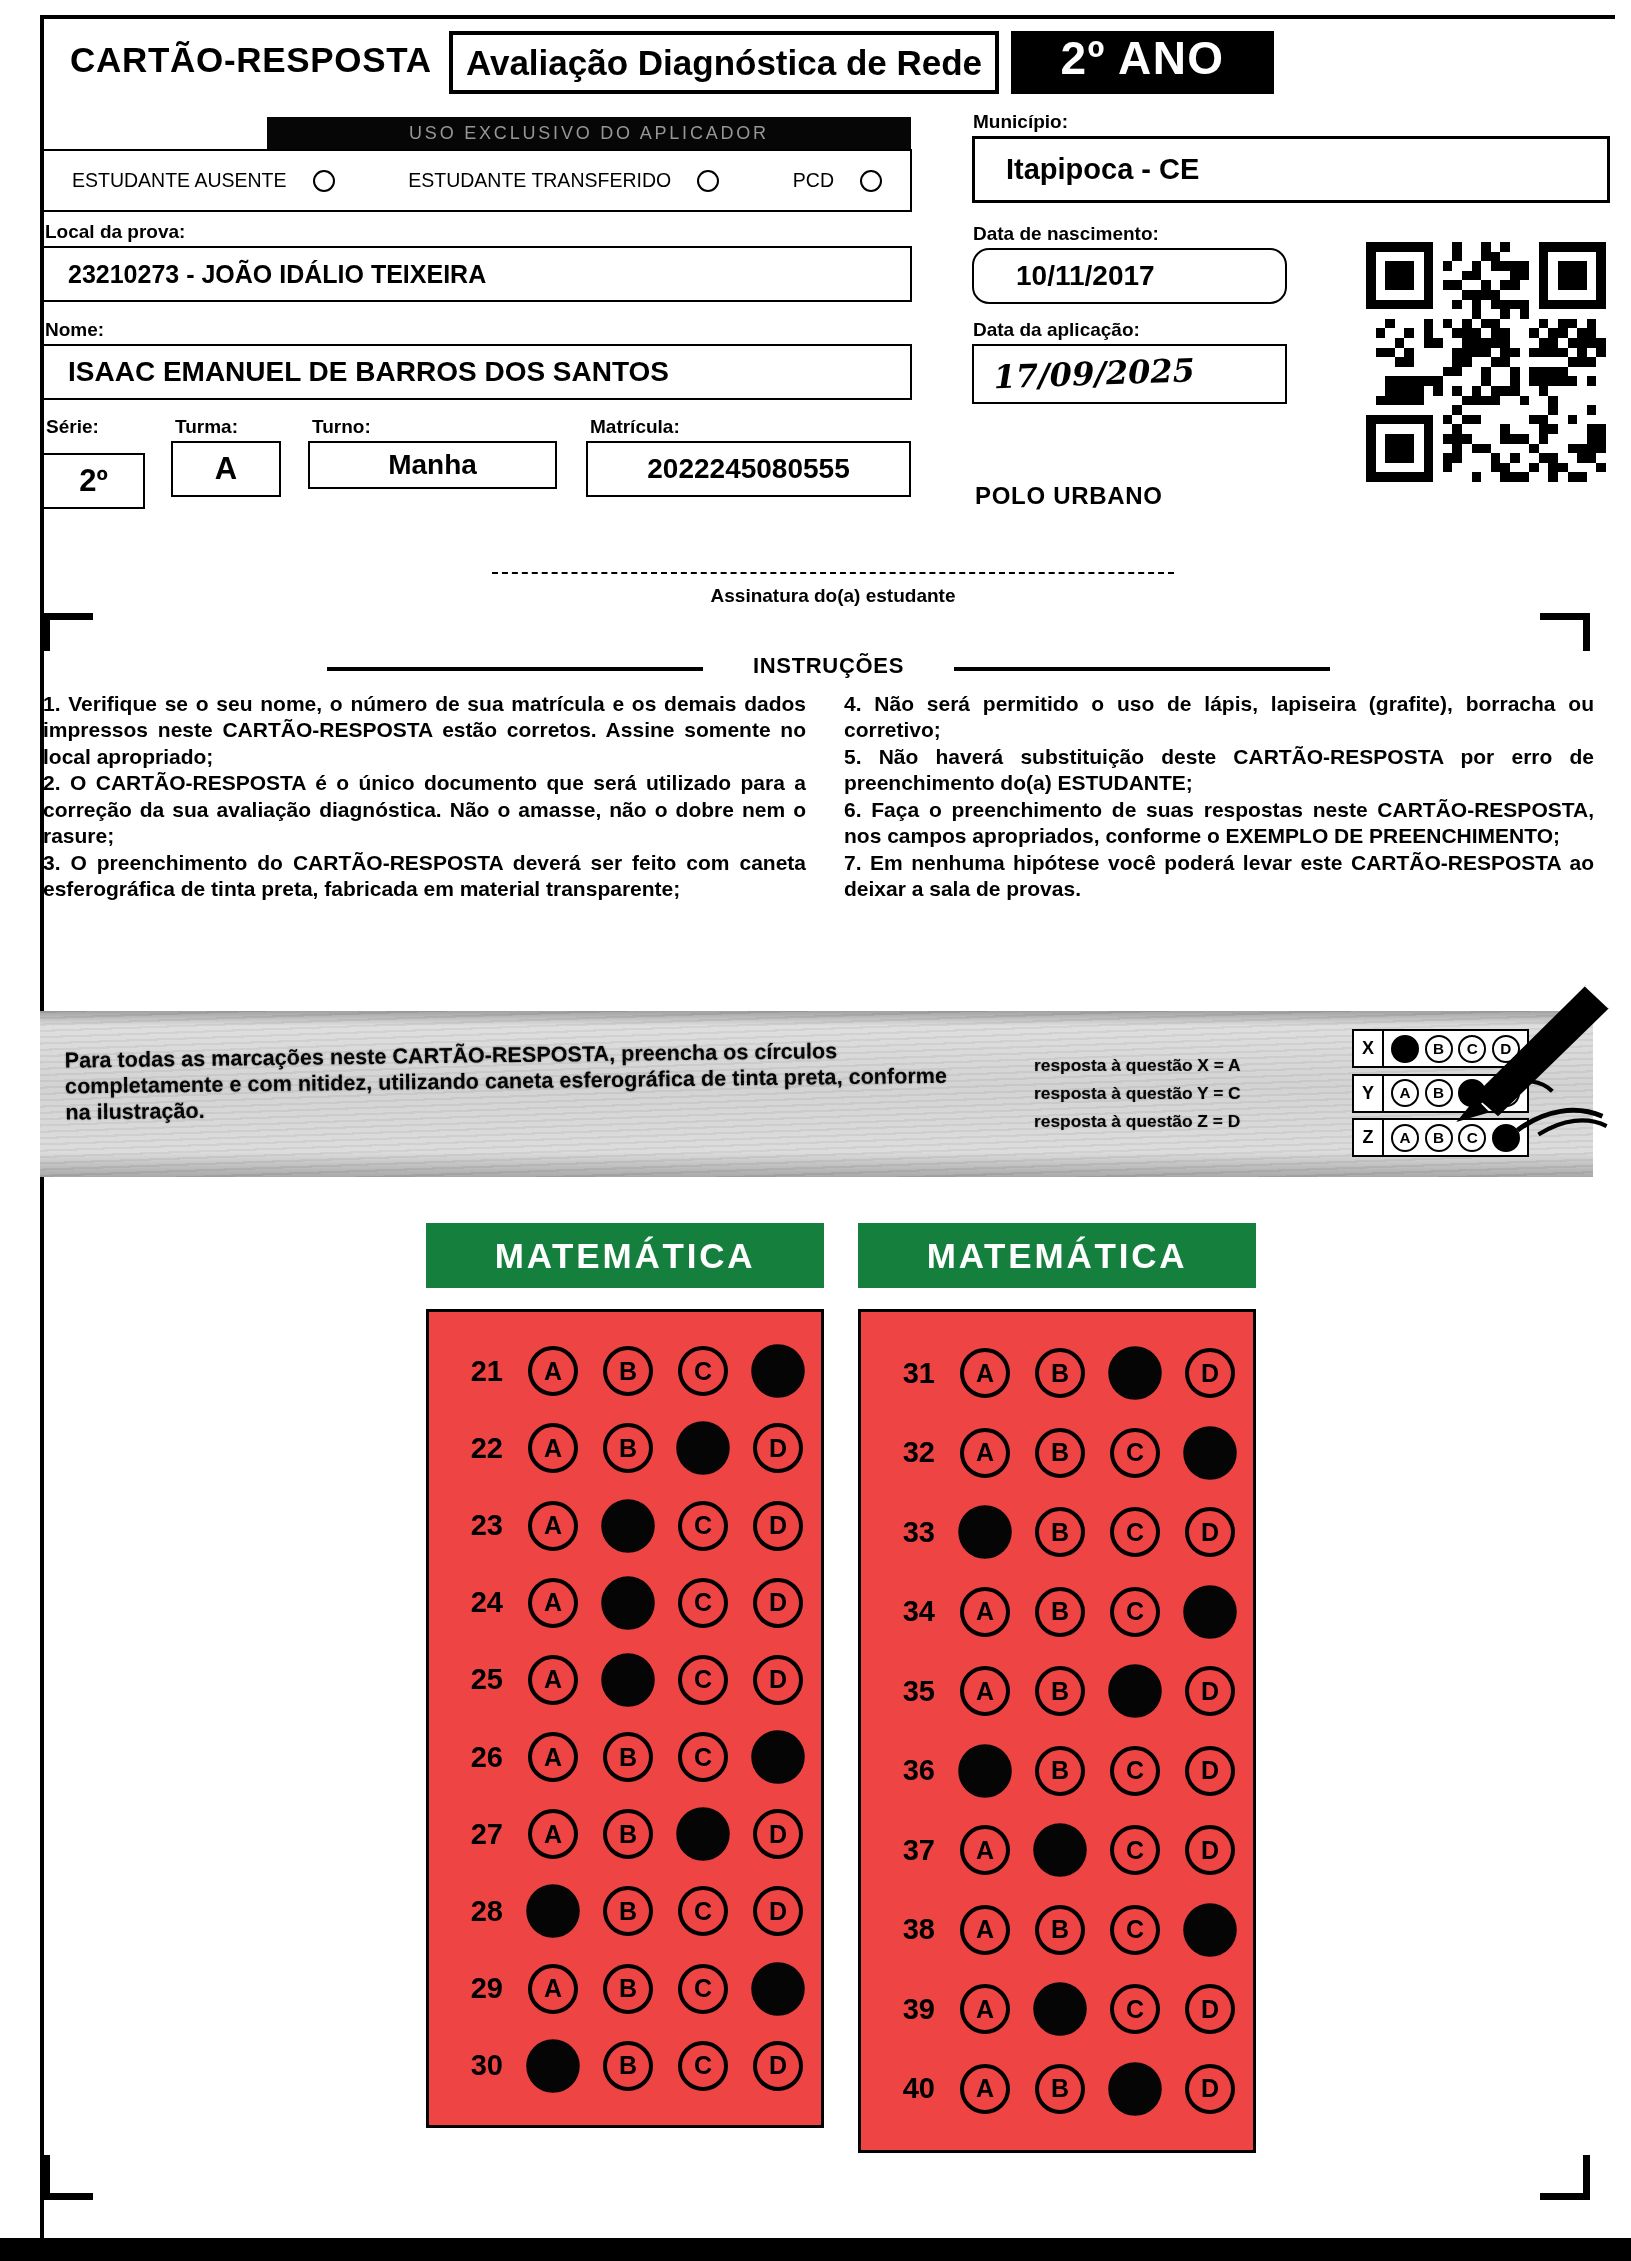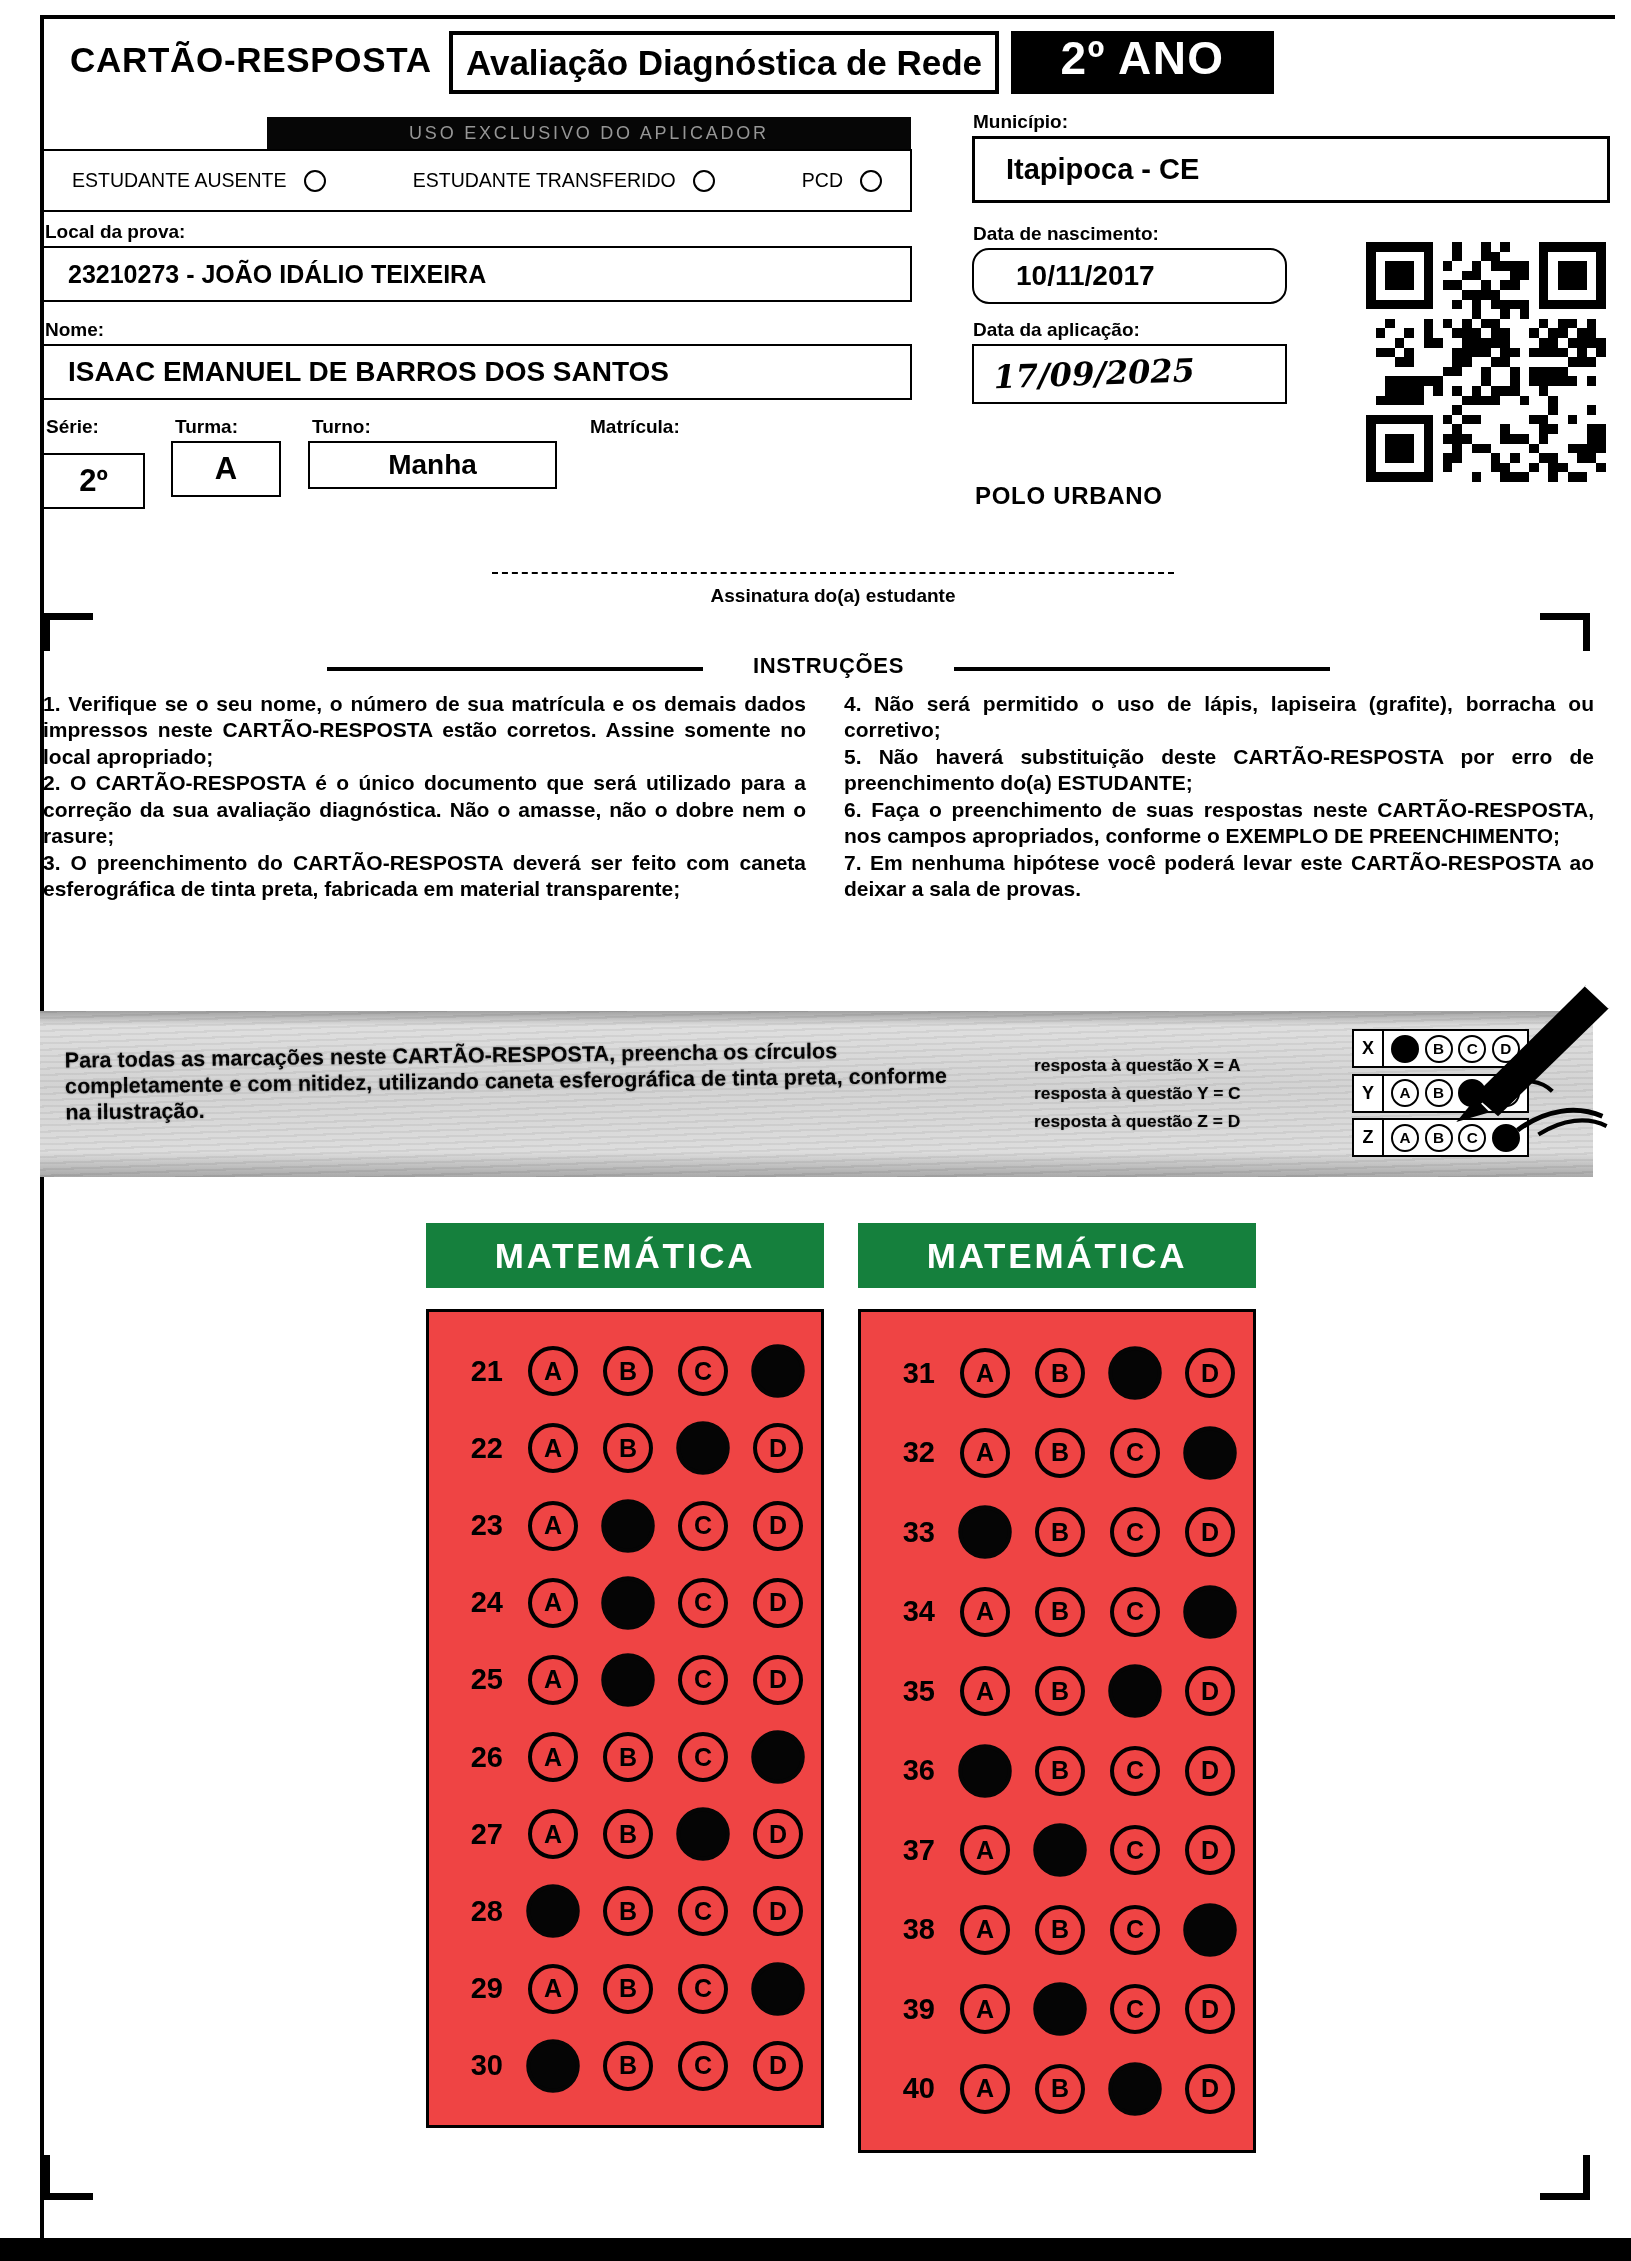--- a/index.html
+++ b/index.html
@@ -15,21 +15,21 @@
   .header-title{position:absolute;left:70px;top:40px;font-size:35px;font-weight:bold;letter-spacing:0.7px;}
   .header-subtitle-box{position:absolute;left:449px;top:31px;width:550px;height:63px;border:4.9px solid #000;
         display:flex;align-items:center;justify-content:center;font-size:35px;font-weight:bold;}
   .header-grade-box{position:absolute;left:1011px;top:31px;width:263px;height:63px;background:#000;color:#fff;
         display:flex;align-items:flex-start;justify-content:center;font-size:46px;font-weight:bold;letter-spacing:1.4px;}
 
   .applicator-bar{position:absolute;left:267px;top:117px;width:644px;height:32px;background:#060606;color:#969696;
         display:flex;align-items:center;justify-content:center;font-size:18px;letter-spacing:2.8px;}
   .checkbox-box{position:absolute;left:42px;top:149px;width:870px;height:63px;border:2.8px solid #000;
         display:flex;align-items:center;justify-content:space-between;padding:0 28px;}
-  .cb-item{display:flex;align-items:center;gap:17px;}
+  .cb-item{display:flex;align-items:center;gap:26px;}
   .cb-label{font-size:19.5px;}
   .cb-circle{width:22px;height:22px;border:2.1px solid #000;border-radius:50%;flex:0 0 auto;}
 
   .field-label{position:absolute;font-size:19px;font-weight:bold;}
   .field-box{position:absolute;border:2.8px solid #000;background:#fff;display:flex;align-items:center;font-weight:bold;}
 
   .lbl-local{left:45px;top:221px;}
   .box-local{left:42px;top:246px;width:870px;height:56px;font-size:25px;padding-left:24px;}
   .lbl-nome{left:45px;top:319px;}
   .box-nome{left:42px;top:344px;width:870px;height:56px;font-size:28px;padding-left:24px;}
@@ -154,20 +154,23 @@
   <div class="field-label lbl-matricula">Matrícula:</div>
 
   <div class="field-box box-serie">
     <span>2º</span>
   </div>
   <div class="field-box box-turma">
     <span>A</span>
   </div>
   <div class="field-box box-turno">
     <span>Manha</span>
+  </div>
+  <div class="field-box box-matricula">
+    <span>2022245080555</span>
   </div>
 
   <div class="field-label lbl-municipio">Município:</div>
   <div class="field-box box-municipio">
     <span>Itapipoca - CE</span>
   </div>
 
   <div class="field-label lbl-nascimento">Data de nascimento:</div>
   <div class="field-box box-nascimento">
     <span>10/11/2017</span>

